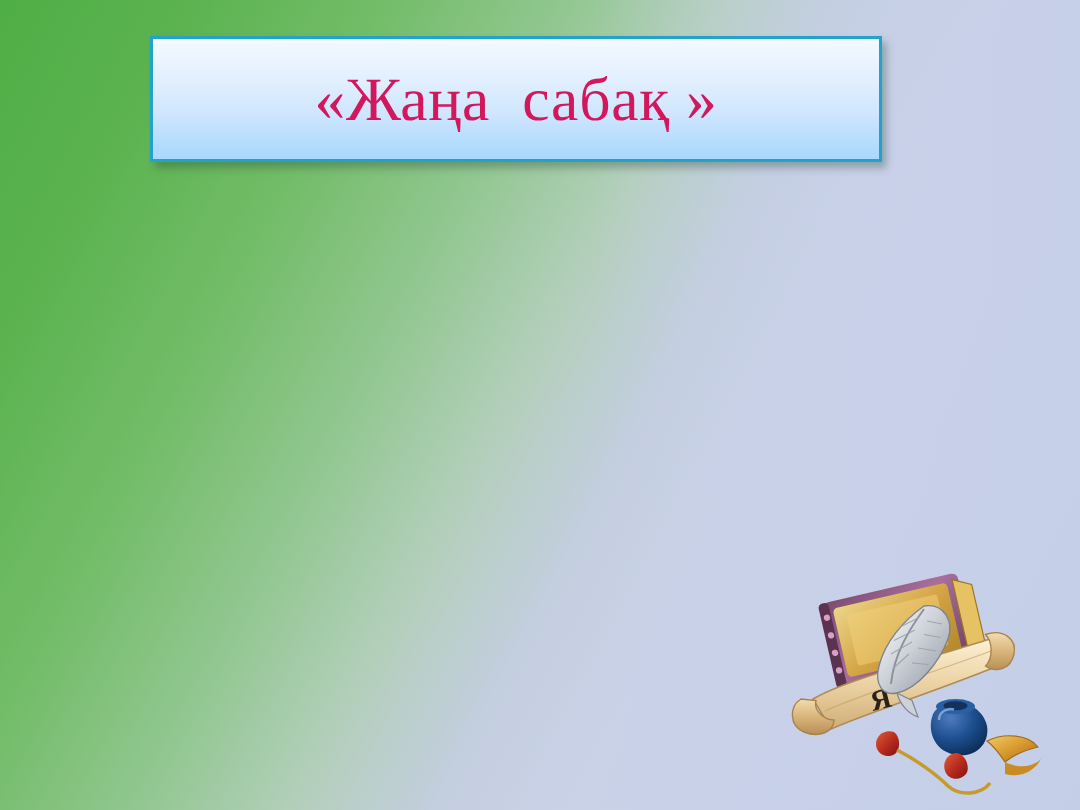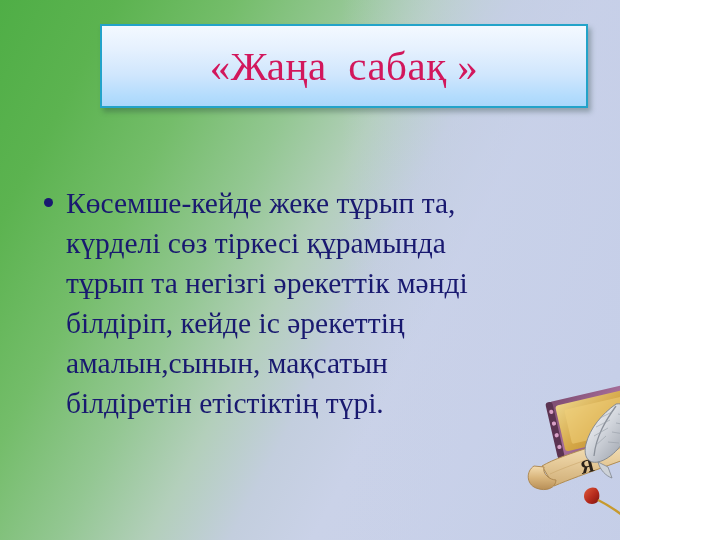--- a/index.html
+++ b/index.html
@@ -3,21 +3,21 @@
 <meta charset="utf-8">
 <title>Slide</title>
 <style>
   html, body {
     margin: 0;
     padding: 0;
     background: #ffffff;
   }
   .slide {
     position: relative;
-    width: 620px;
+    width: 720px;
     height: 540px;
     overflow: hidden;
     font-family: "Liberation Serif", "DejaVu Serif", serif;
     
     background:
       linear-gradient(118deg,
         #4fae46 0%,
         #5cb350 13%,
         #74bd6a 26%,
         #93c792 38%,
@@ -115,31 +115,20 @@
 </style>
 </head>
 <body>
 
 <div class="slide">
 
   <div class="title-box">
     <div class="title-text">«Жаңа  сабақ »</div>
   </div>
 
-  <div class="body-block">
-    <div class="bullet-item">
-      <span class="bullet-dot"></span>
-      <span class="bullet-text">Көсемше-кейде жеке тұрып та,
-күрделі сөз тіркесі құрамында
-тұрып та негізгі әрекеттік мәнді
-білдіріп, кейде іс әрекеттің
-амалын,сынын, мақсатын
-білдіретін етістіктің түрі.</span>
-    </div>
-  </div>
 
   <div class="clipart">
     <svg viewBox="0 0 190 165" xmlns="http://www.w3.org/2000/svg" aria-hidden="true">
       <defs>
         <linearGradient id="bookCover" x1="0" y1="0" x2="1" y2="1">
           <stop offset="0%" stop-color="#7b4a6e"></stop>
           <stop offset="45%" stop-color="#a86f9b"></stop>
           <stop offset="100%" stop-color="#6d3f62"></stop>
         </linearGradient>
         <linearGradient id="goldPlate" x1="0" y1="0" x2="1" y2="1">

